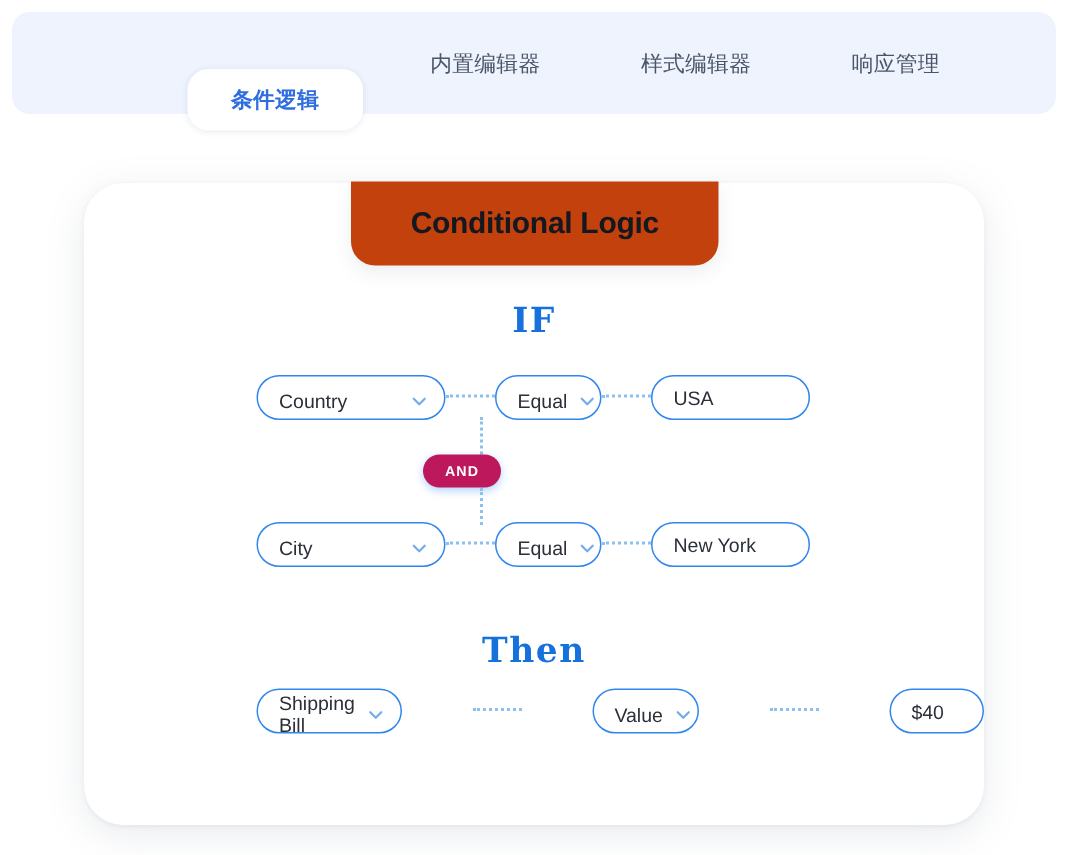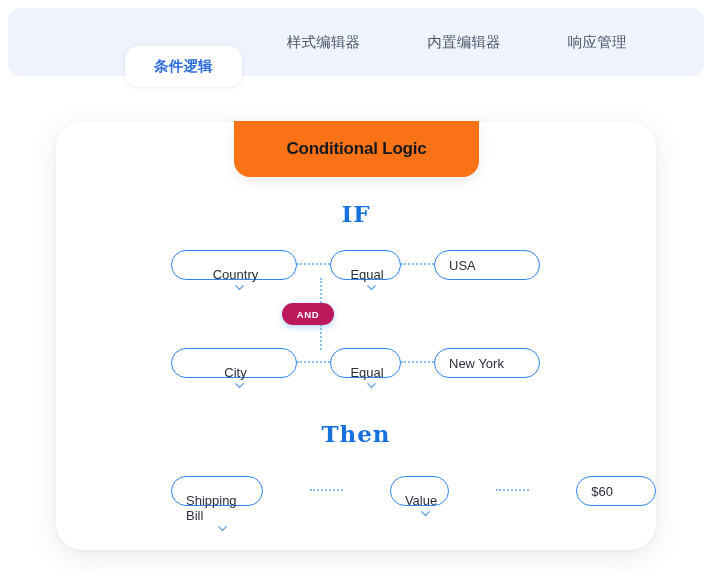--- a/index.html
+++ b/index.html
@@ -59,27 +59,27 @@
                 0 1px 3px rgba(120,130,150,0.10);
   }
 
   
   #card-title {
     position: absolute;
     left: 178px;
     top: -1px;
     width: 245px;
     height: 56px;
-    background: #f97316;
+    background: #c2410c;
     border-radius: 0 0 16px 16px;
     box-shadow: 0 5px 12px rgba(120,130,150,0.13);
     display: flex;
     align-items: center;
     justify-content: center;
-    font-size: 17px;
+    font-size: 20px;
     font-weight: bold;
     color: #15181e;
     letter-spacing: -0.2px;
   }
 
   
   .section-heading {
     position: absolute;
     width: 100%;
     text-align: center;
@@ -95,38 +95,37 @@
   .rule-row {
     position: absolute;
     left: 0;
     width: 600px;
     height: 30px;
     display: flex;
     align-items: center;
   }
   #row-1 { top: 128px; }
   #row-2 { top: 226px; }
-  #row-3 { top: 354px; gap: 47px; }
+  #row-3 { top: 337px; gap: 47px; }
 
   .ctrl {
     height: 30px;
     box-sizing: border-box;
     border: 1.6px solid #2f86ef;
     border-radius: 16px;
     background: #ffffff;
     display: flex;
     align-items: center;
     font-size: 13px;
     color: #2a2f38;
     cursor: pointer;
   }
   .ctrl.select {
     justify-content: space-between;
-    padding: 16px 11px 0 14px;
-    flex-direction: column;
+    padding: 4px 11px 0 14px;
   }
   .ctrl.text {
     padding: 0 14px;
     cursor: text;
   }
   .w-field   { width: 126px; margin-left: 115px; }
   .w-op      { width: 71px; }
   .w-value   { width: 106px; }
 
   .chev {
@@ -179,22 +178,22 @@
     justify-content: center;
     box-shadow: 0 2px 6px rgba(26,126,240,0.35);
     cursor: pointer;
   }
 </style>
 </head>
 <body>
 
 <div id="tab-bar">
   <div class="tab active">条件逻辑</div>
+  <div class="tab">内置编辑器</div>
   <div class="tab">样式编辑器</div>
-  <div class="tab">内置编辑器</div>
   <div class="tab">响应管理</div>
 </div>
 
 <div id="logic-card">
 
   <div id="card-title">Conditional Logic</div>
 
   <div class="section-heading" id="heading-if">IF</div>
 
   <div class="rule-row" id="row-1">
@@ -266,17 +265,17 @@
     <div class="ctrl select w-op">
       <span>Value</span>
       <span class="chev">
         <svg viewBox="0 0 12 12">
             <path d="M2 4.2 L6 8.2 L10 4.2" fill="none" stroke="currentColor" stroke-width="1.6" stroke-linecap="round" stroke-linejoin="round"></path>
           </svg>
       </span>
     </div>
     <div class="connector c2"></div>
     <div class="ctrl text w-value">
-      <span>$60</span>
+      <span>$40</span>
     </div>
   </div>
 
 </div>
 
 </body></html>

